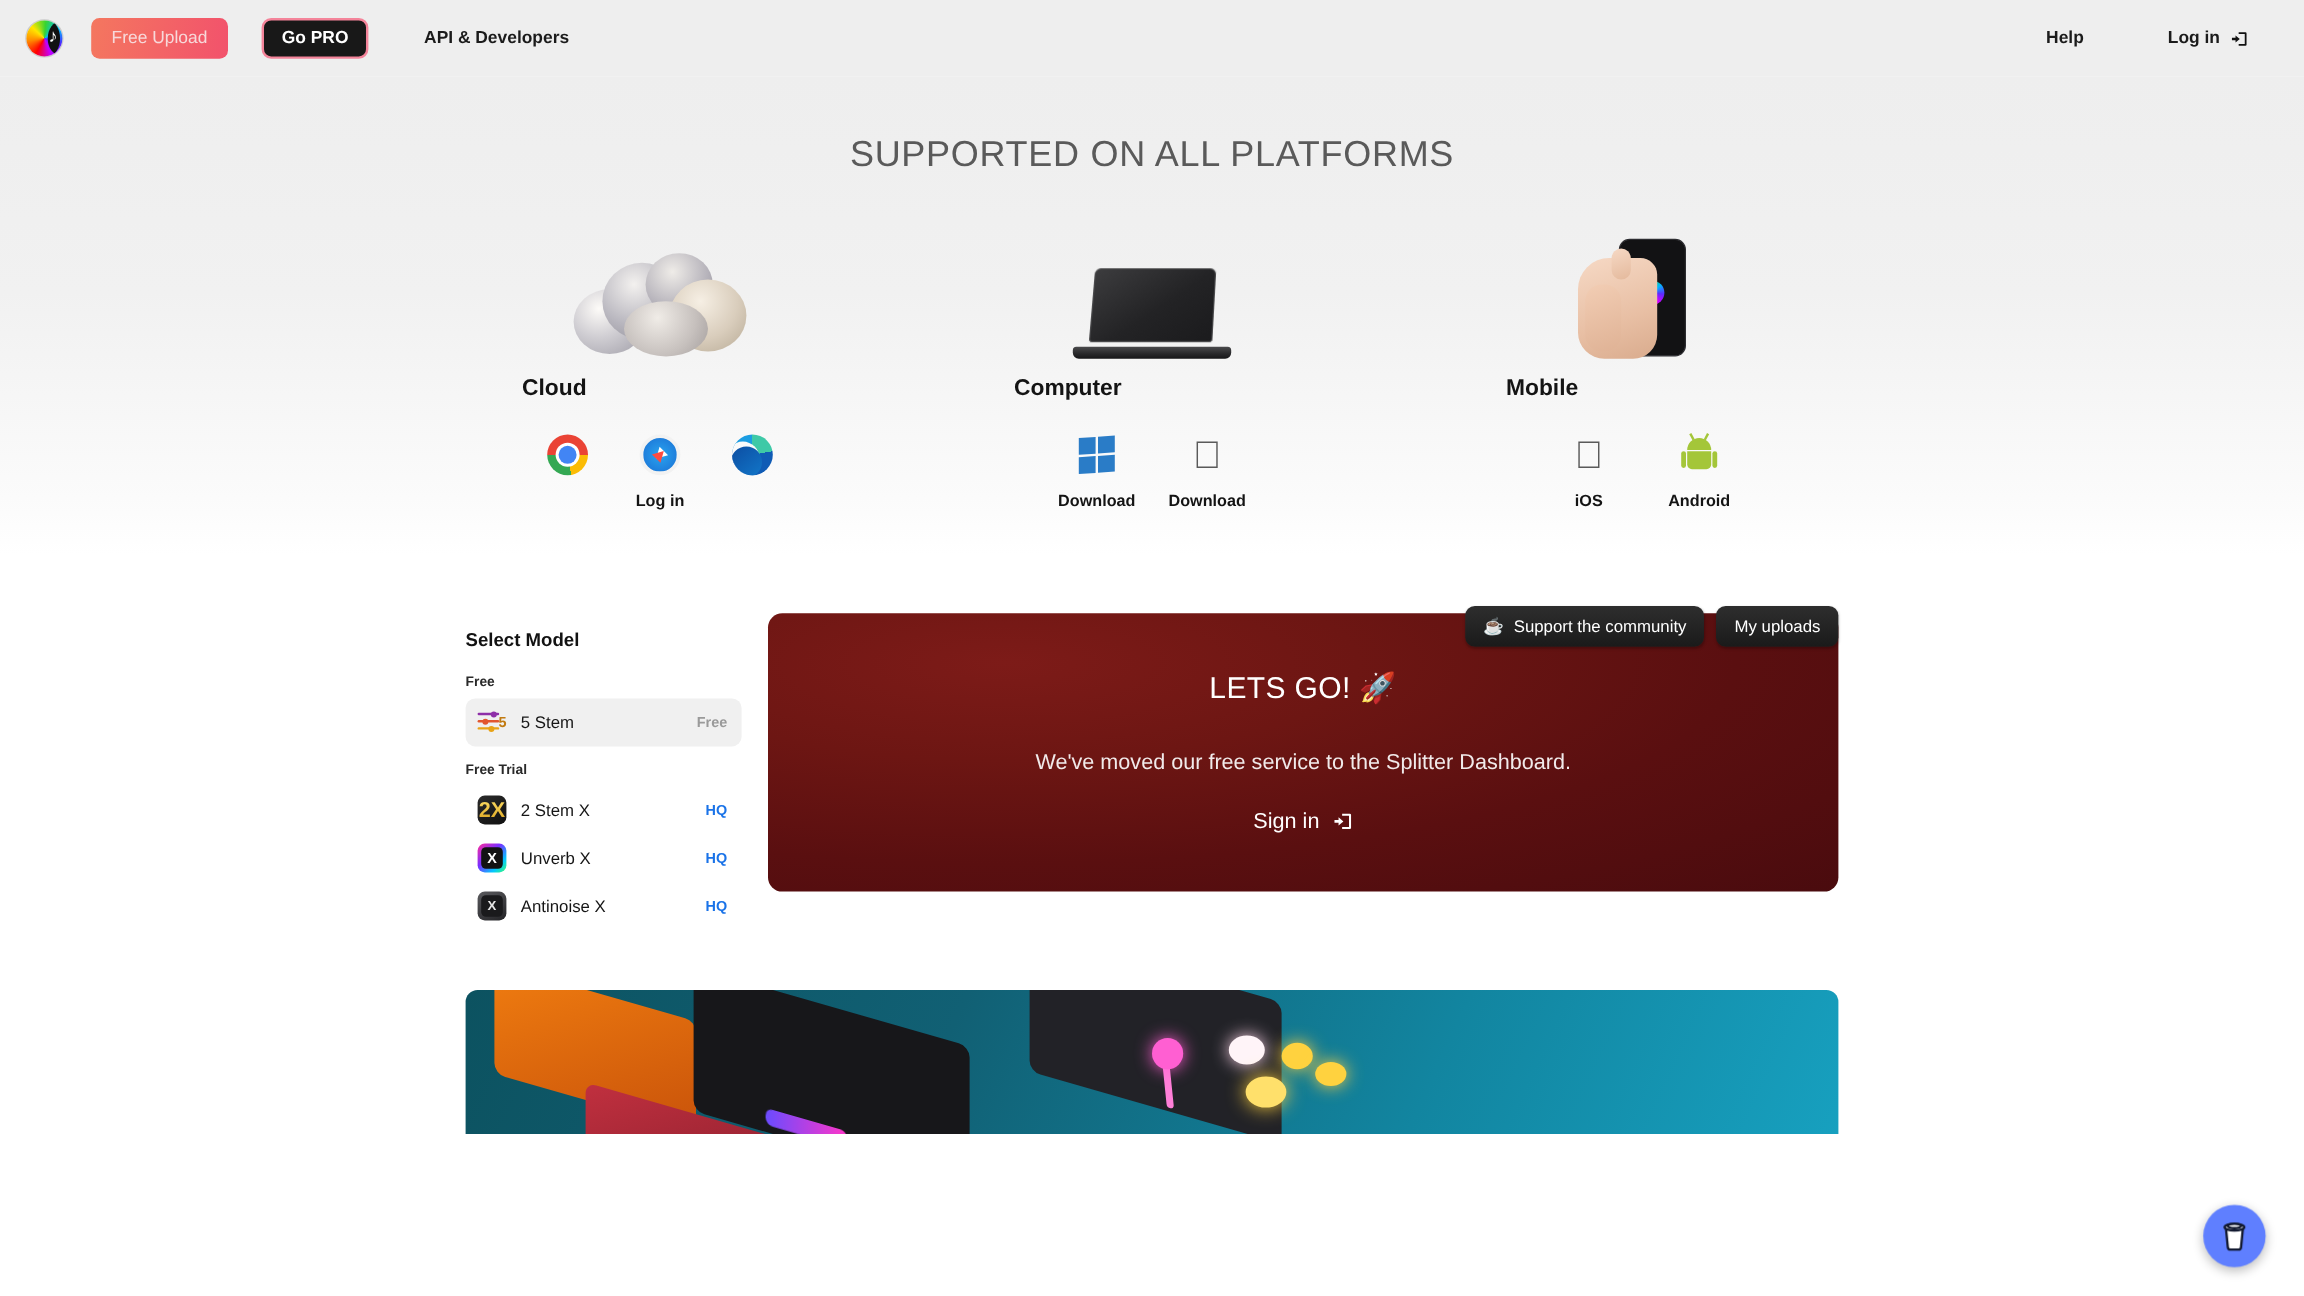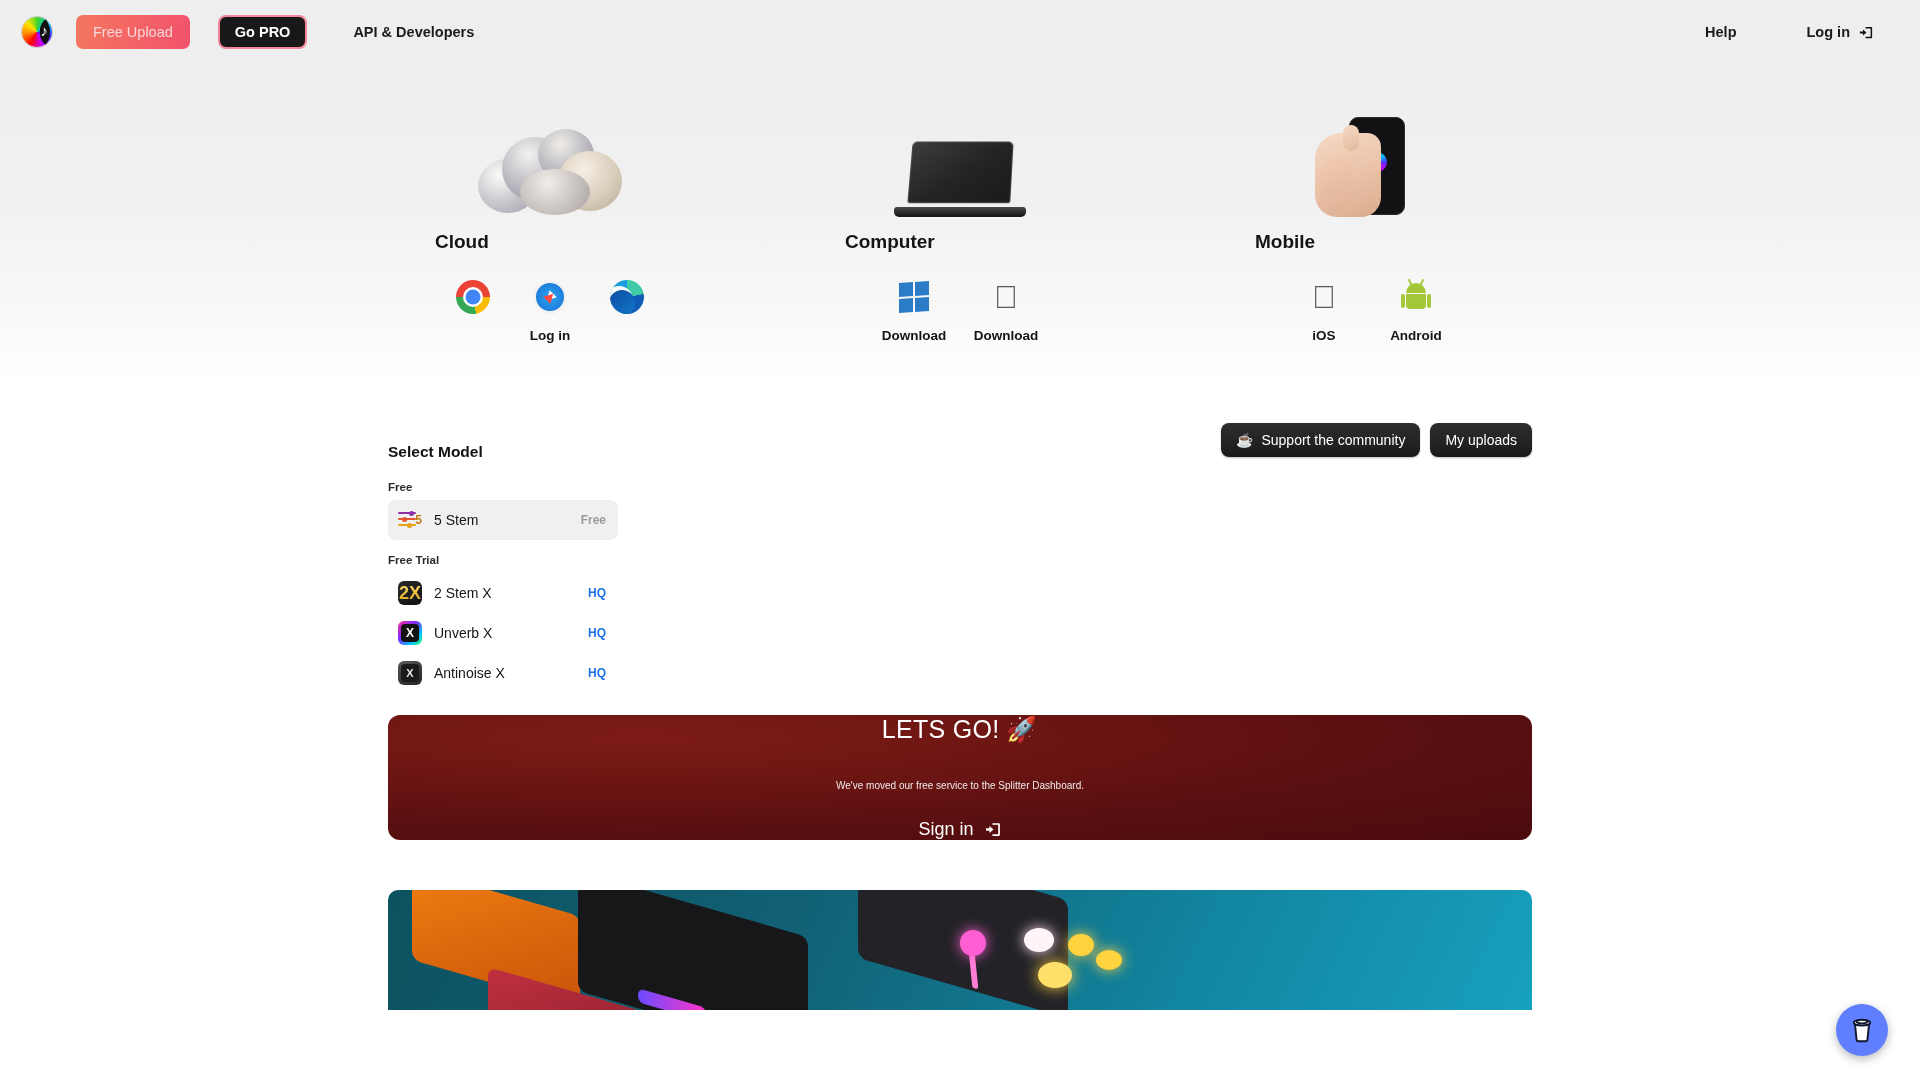--- a/index.html
+++ b/index.html
@@ -176,21 +176,21 @@
   .workspace { position: relative; padding-top: 30px; }
   .ws-inner { width: 1144px; margin: 0 auto; position: relative; }
   .top-buttons { position:absolute; right: 0; top: 12px; display:flex; gap: 10px; z-index: 5; }
   .btn-dark {
     background: linear-gradient(180deg,#2e2e2e 0%,#1a1a1a 100%);
     color:#fff; border:none; border-radius: 8px;
     padding: 9px 15px; font-size: 14px; cursor:pointer;
     display:inline-flex; align-items:center; gap:8px; white-space:nowrap;
     box-shadow: 0 1px 2px rgba(0,0,0,.25);
   }
-  .ws-grid { display:flex; gap: 22px; padding-top: 18px; flex-direction: column; }
+  .ws-grid { display:flex; gap: 22px; padding-top: 18px; }
   .model-panel { width: 230px; flex: 0 0 230px; padding-top: 14px; }
   .panel-title { font-size: 15.5px; font-weight: 700; color:#121212; margin-bottom: 20px; }
   .group-label { font-size: 11.5px; font-weight: 700; color:#2a2a2a; margin: 14px 0 7px 0; }
   .model-item {
     display:flex; align-items:center; height: 40px;
     border-radius: 8px; padding: 0 12px 0 10px; cursor:pointer;
   }
   .model-item.active { background:#f0f0f0; }
   .model-icon { width: 24px; height: 24px; flex:0 0 24px; margin-right: 12px; display:flex; align-items:center; justify-content:center; }
   .model-name { font-size: 14px; color:#161616; }
@@ -221,21 +221,21 @@
     font-size:11px; color:#e7e7e7; }
 
   
   .hero {
     flex: 1; height: 232px; border-radius: 12px;
     background: radial-gradient(ellipse at 22% 18%, #7d1b18 0%, #6d1613 30%, #5a0f10 62%, #4a0b0e 100%);
     display:flex; flex-direction:column; align-items:center; justify-content:center;
     color:#fff; text-align:center;
   }
   .hero-title { font-size: 25px; font-weight: 400; letter-spacing:.3px; }
-  .hero-sub { font-size: 10px; margin-top: 36px; color:#f1eaea; }
+  .hero-sub { font-size: 18px; margin-top: 36px; color:#f1eaea; }
   .hero-cta { margin-top: 28px; font-size: 18px; display:inline-flex; align-items:center; gap:11px; cursor:pointer; }
   .hero-cta svg { display:block; }
 
   
   .bottom-art {
     width: 1144px; margin: 50px auto 0; height: 120px;
     border-radius: 10px 10px 0 0; overflow:hidden; position:relative;
     background: linear-gradient(115deg,#0c5260 0%,#116074 35%,#1285a0 70%,#17a0bf 100%);
   }
   .tile { position:absolute; border-radius: 9px; }
@@ -284,20 +284,21 @@
         <span>Log in</span>
         <svg width="15" height="15" viewBox="0 0 16 16" fill="#111">
           <path d="M7 2h6a1 1 0 0 1 1 1v10a1 1 0 0 1-1 1H7v-1.6h5.4V3.6H7V2z"></path>
           <path d="M8 8 4.2 4.8v2.1H1v2.2h3.2v2.1L8 8z"></path>
         </svg>
       </a>
     </div>
   </div>
 
   <div class="platforms">
+    <div class="section-title">SUPPORTED ON ALL PLATFORMS</div>
     <div class="platform-row">
 
       <div class="platform">
         <div class="platform-visual">
           <div class="cloud-art">
               <i></i>
               <i></i>
               <i></i>
               <i></i>
               <i></i>

